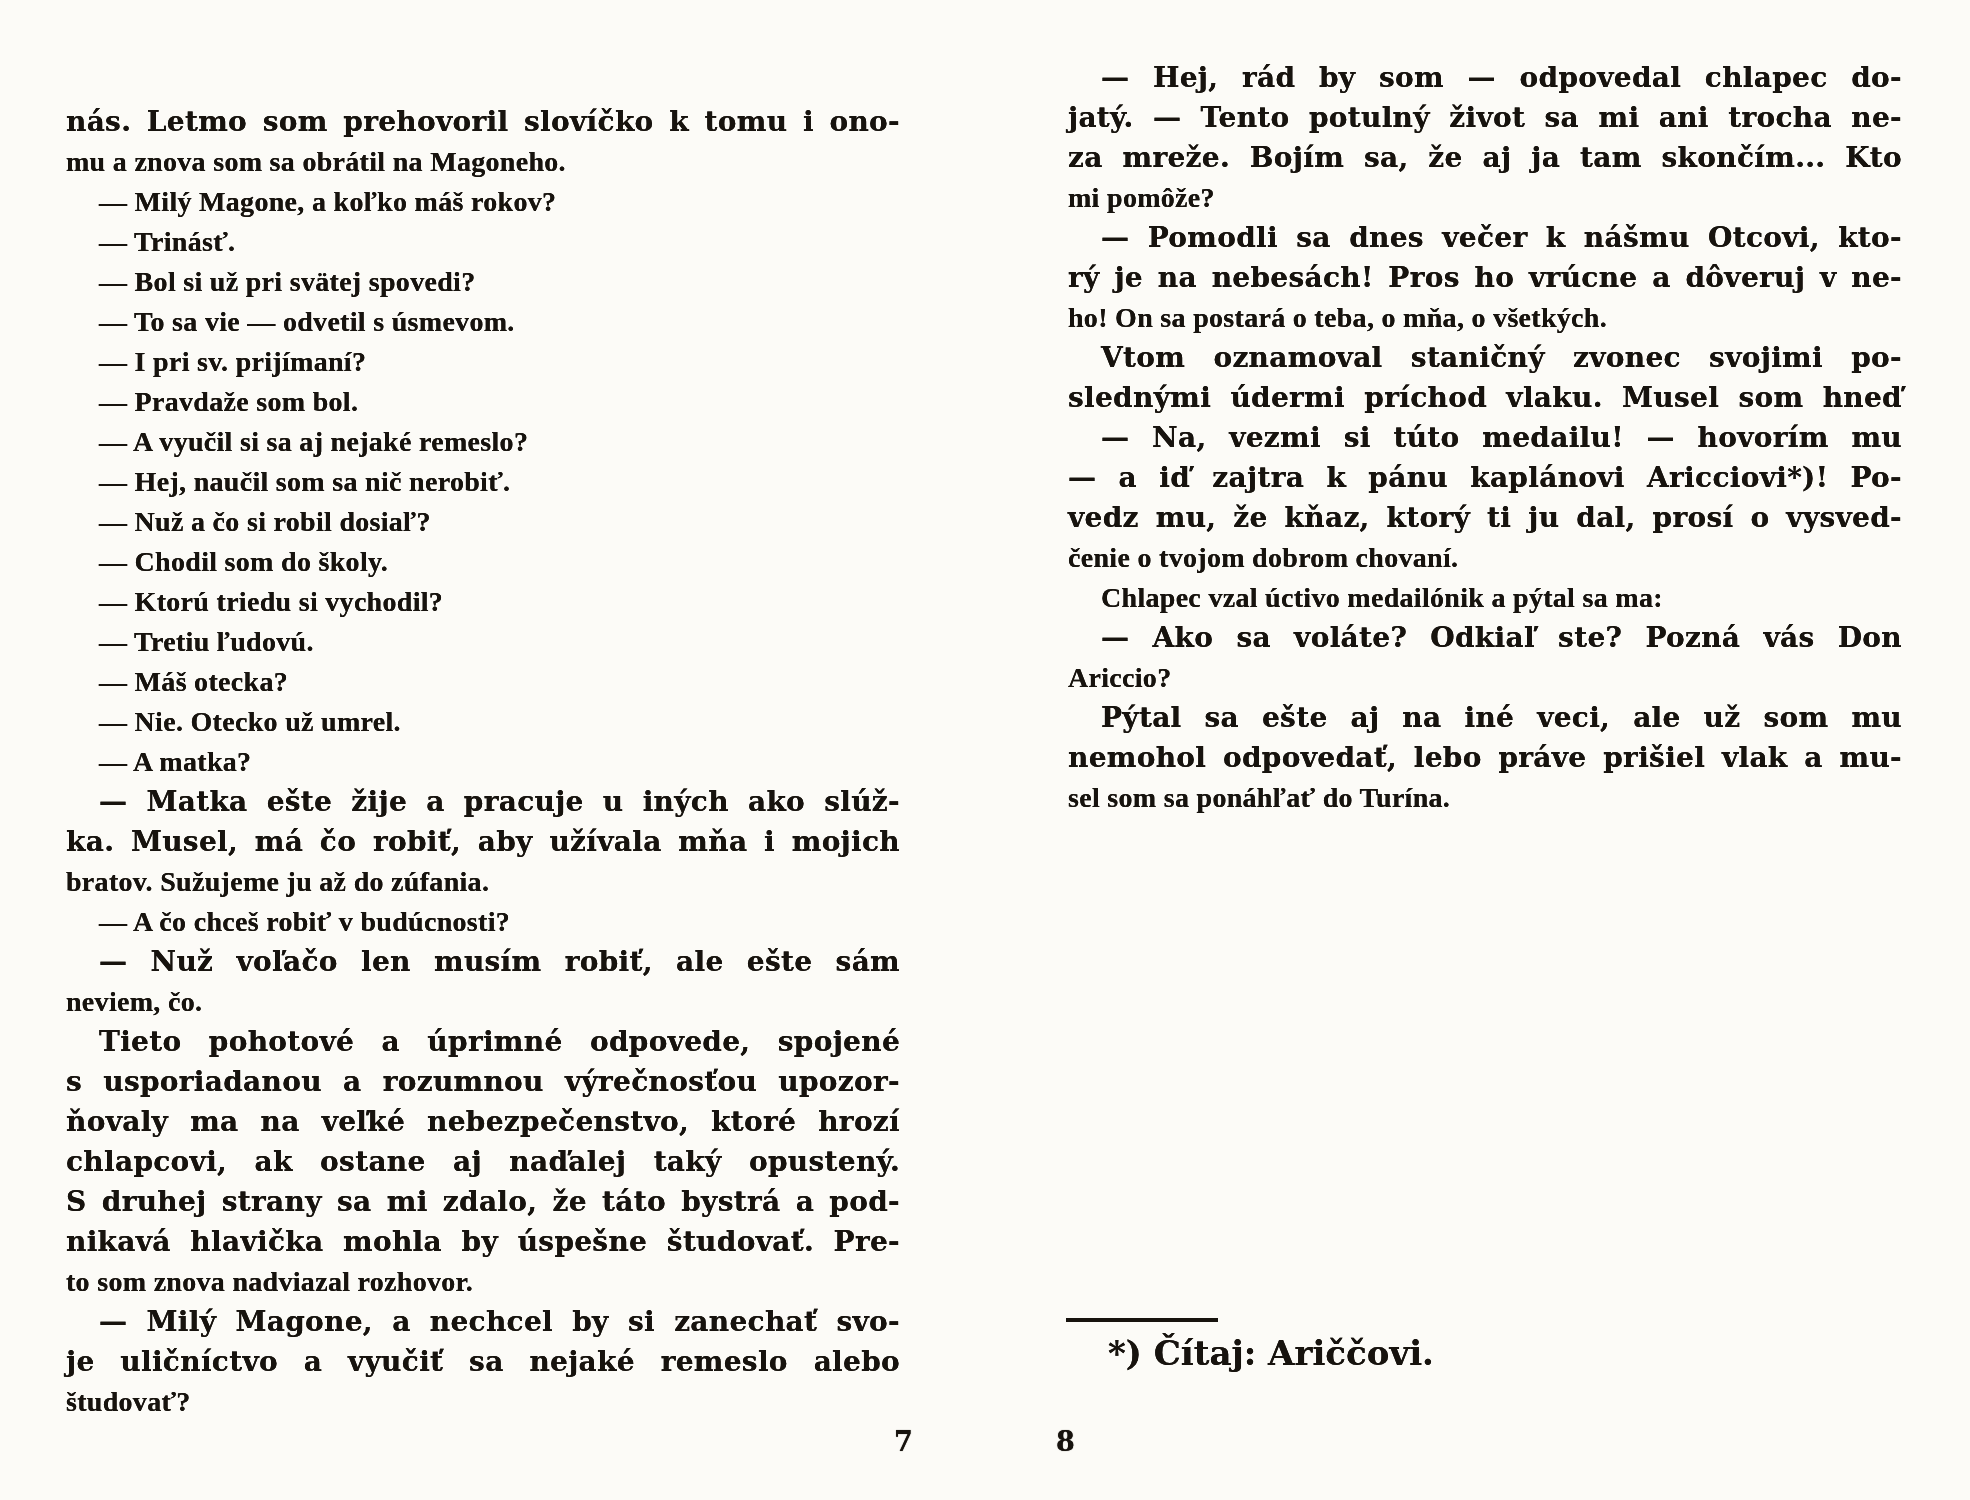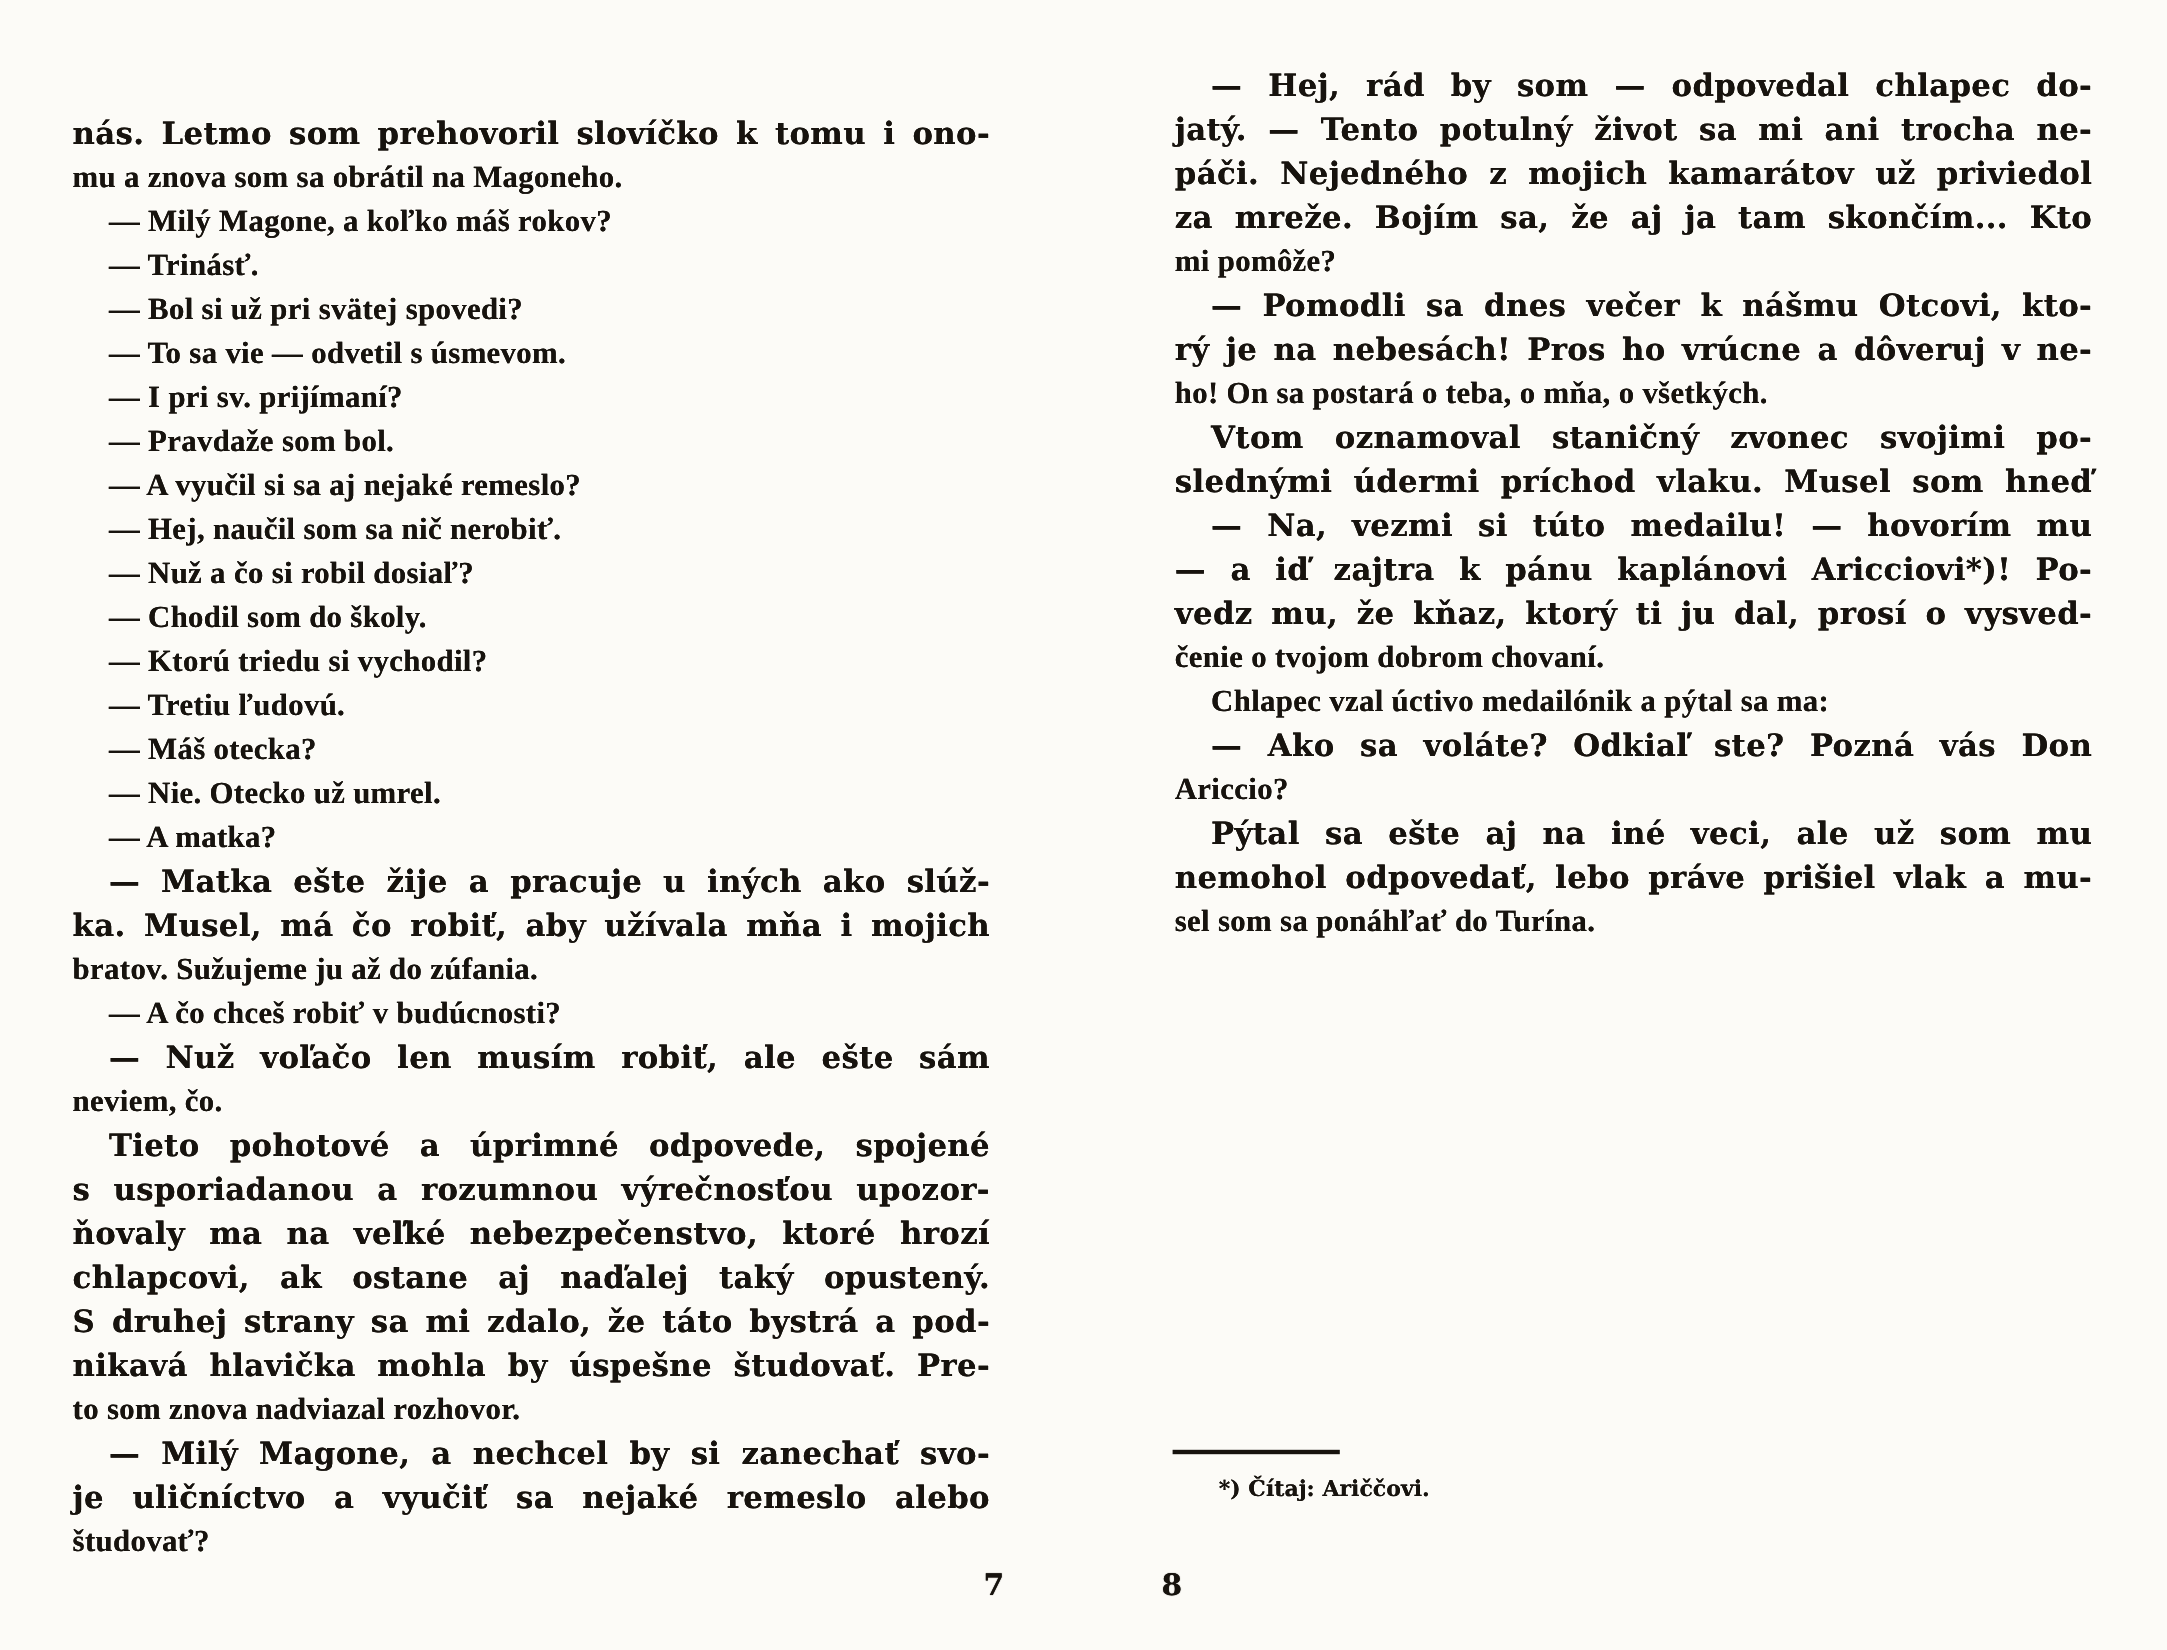--- a/index.html
+++ b/index.html
@@ -43,21 +43,21 @@
     left: 1066px;
     top: 1318px;
     width: 152px;
     height: 4px;
     background: var(--ink, #17130e);
   }
   .footnote-text {
     position: absolute;
     left: 1108px;
     top: 1336px;
-    font-size: 20px;
+    font-size: 34px;
     line-height: 34px;
     font-weight: 700;
     text-shadow: 0 0 0.6px var(--ink, #17130e);
   }
   .page-number {
     position: absolute;
     top: 1426px;
     font-size: 27px;
     font-weight: 700;
     text-shadow: 0 0 0.8px var(--ink, #17130e);
@@ -102,21 +102,20 @@
       <div class="line">nikavá hlavička mohla by úspešne študovať. Pre-</div>
       <div class="line lastline">to som znova nadviazal rozhovor.</div>
       <div class="line indent">— Milý Magone, a nechcel by si zanechať svo-</div>
       <div class="line">je uličníctvo a vyučiť sa nejaké remeslo alebo</div>
       <div class="line lastline">študovať?</div>
     </div>
 
   <div id="column-right" class="text-column">
       <div class="line indent">— Hej, rád by som — odpovedal chlapec do-</div>
       <div class="line">jatý. — Tento potulný život sa mi ani trocha ne-</div>
-      <div class="line">páči. Nejedného z mojich kamarátov už priviedol</div>
       <div class="line">za mreže. Bojím sa, že aj ja tam skončím... Kto</div>
       <div class="line lastline">mi pomôže?</div>
       <div class="line indent">— Pomodli sa dnes večer k nášmu Otcovi, kto-</div>
       <div class="line">rý je na nebesách! Pros ho vrúcne a dôveruj v ne-</div>
       <div class="line lastline">ho! On sa postará o teba, o mňa, o všetkých.</div>
       <div class="line indent">Vtom oznamoval staničný zvonec svojimi po-</div>
       <div class="line">slednými údermi príchod vlaku. Musel som hneď</div>
       <div class="line indent">— Na, vezmi si túto medailu! — hovorím mu</div>
       <div class="line">— a iď zajtra k pánu kaplánovi Aricciovi*)! Po-</div>
       <div class="line">vedz mu, že kňaz, ktorý ti ju dal, prosí o vysved-</div>

